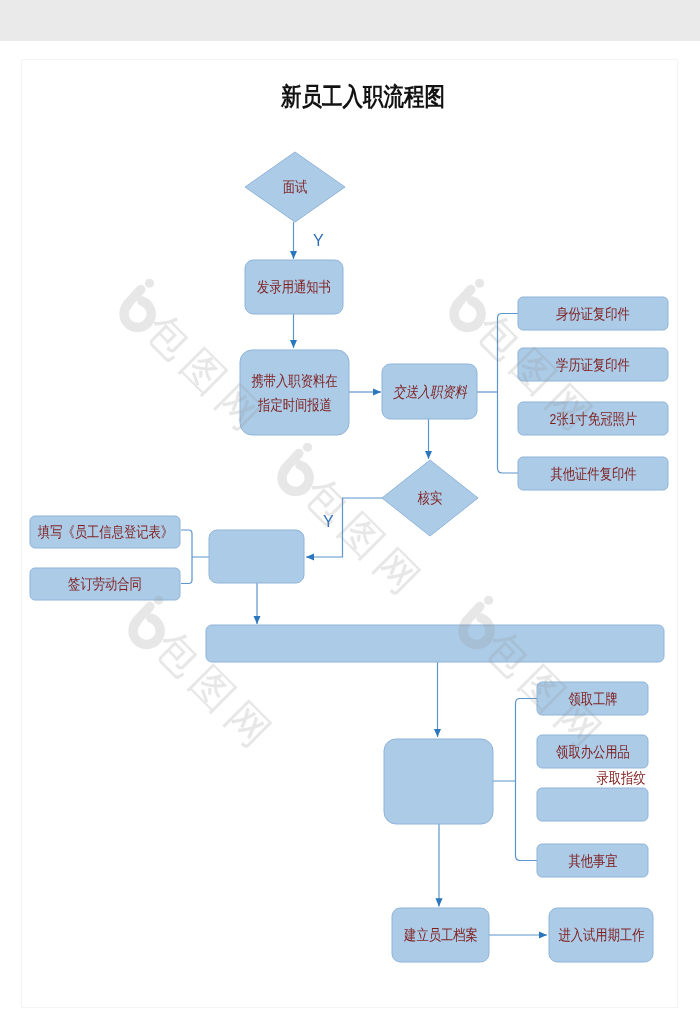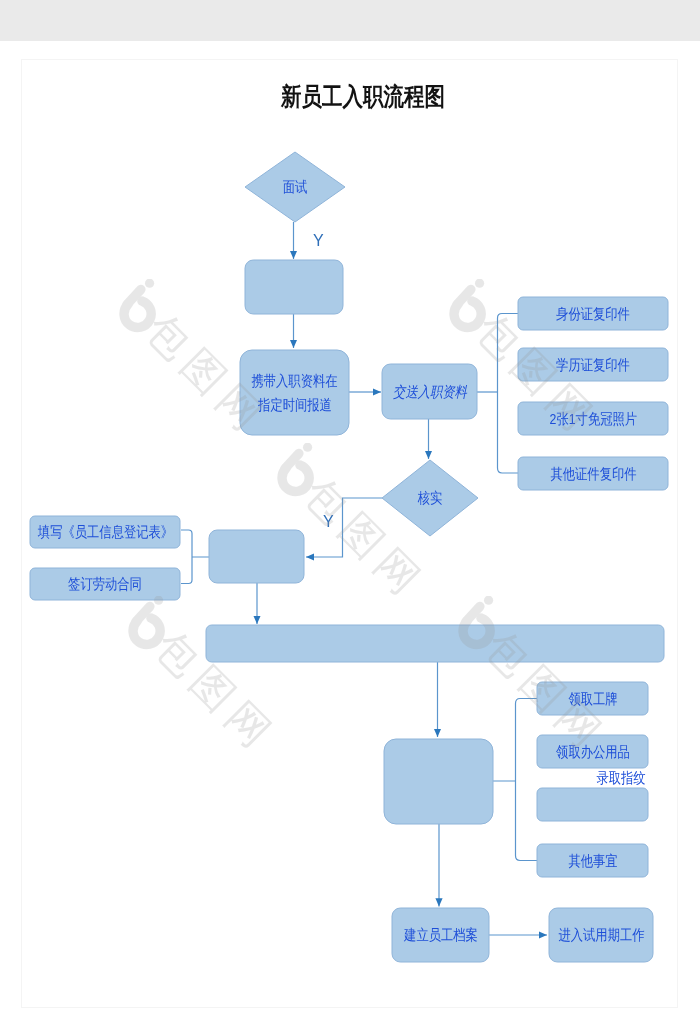--- a/index.html
+++ b/index.html
@@ -6,21 +6,21 @@
   body{width:700px;height:1030px;background:#ffffff;font-family:"Liberation Sans",sans-serif;overflow:hidden;}
   #topbar{position:absolute;left:0;top:0;width:700px;height:41px;background:#eaeaea;}
   #page{position:absolute;left:21px;top:59px;width:655px;height:947px;background:#fff;
         border:1px solid #f4f4f4;}
   #stage{position:absolute;left:0;top:0;width:700px;height:1030px;}
   .ttl{position:absolute;width:700px;text-align:center;font-weight:bold;color:#121212;}
   .ttl span{display:inline-block;transform:scaleX(0.82);}
   svg{position:absolute;left:0;top:0;}
   #labels{position:absolute;left:0;top:0;width:700px;height:1030px;}
   .nlab{position:absolute;display:flex;align-items:center;justify-content:center;
-        flex-direction:column;color:#1d4ed8;font-size:15px;line-height:24px;}
+        flex-direction:column;color:#7f1d1d;font-size:15px;line-height:24px;}
   .nlab span{display:block;white-space:nowrap;transform:scaleX(0.82);}
   #wm{position:absolute;left:0;top:0;width:700px;height:1030px;overflow:hidden;opacity:0.22;}
   .wmg{position:absolute;transform-origin:0 0;}
   .wmtxt{position:absolute;font-size:42px;color:#969696;white-space:nowrap;letter-spacing:8px;
          font-family:"Liberation Sans",sans-serif;}
 </style>
 </head>
 <body>
 
 <div id="topbar"></div>
@@ -106,20 +106,23 @@
       <g>
         <rect x="549" y="908" width="104" height="54" rx="8.307692307692308" ry="8.307692307692308" fill="#abcbe7" stroke="#8fb4d9" stroke-width="1"></rect>
       </g>
       <text x="313" y="246" fill="#2f6fb8" font-size="16">Y</text>
       <text x="323" y="527" fill="#2f6fb8" font-size="16">Y</text>
     </svg>
   <div id="labels">
       <div class="nlab" style="left: 245px; top: 152px; width: 100px; height: 70px;">
         <span>面试</span>
       </div>
+      <div class="nlab" style="left: 245px; top: 260px; width: 98px; height: 54px;">
+        <span>发录用通知书</span>
+      </div>
       <div class="nlab" style="left: 240px; top: 350px; width: 109px; height: 85px;">
         <span>携带入职资料在</span>
         <span>指定时间报道</span>
       </div>
       <div class="nlab" style="left: 382px; top: 364px; width: 95px; height: 55px; font-style: italic;">
         <span>交送入职资料</span>
       </div>
       <div class="nlab" style="left: 518px; top: 297px; width: 150px; height: 33px;">
         <span>身份证复印件</span>
       </div>

